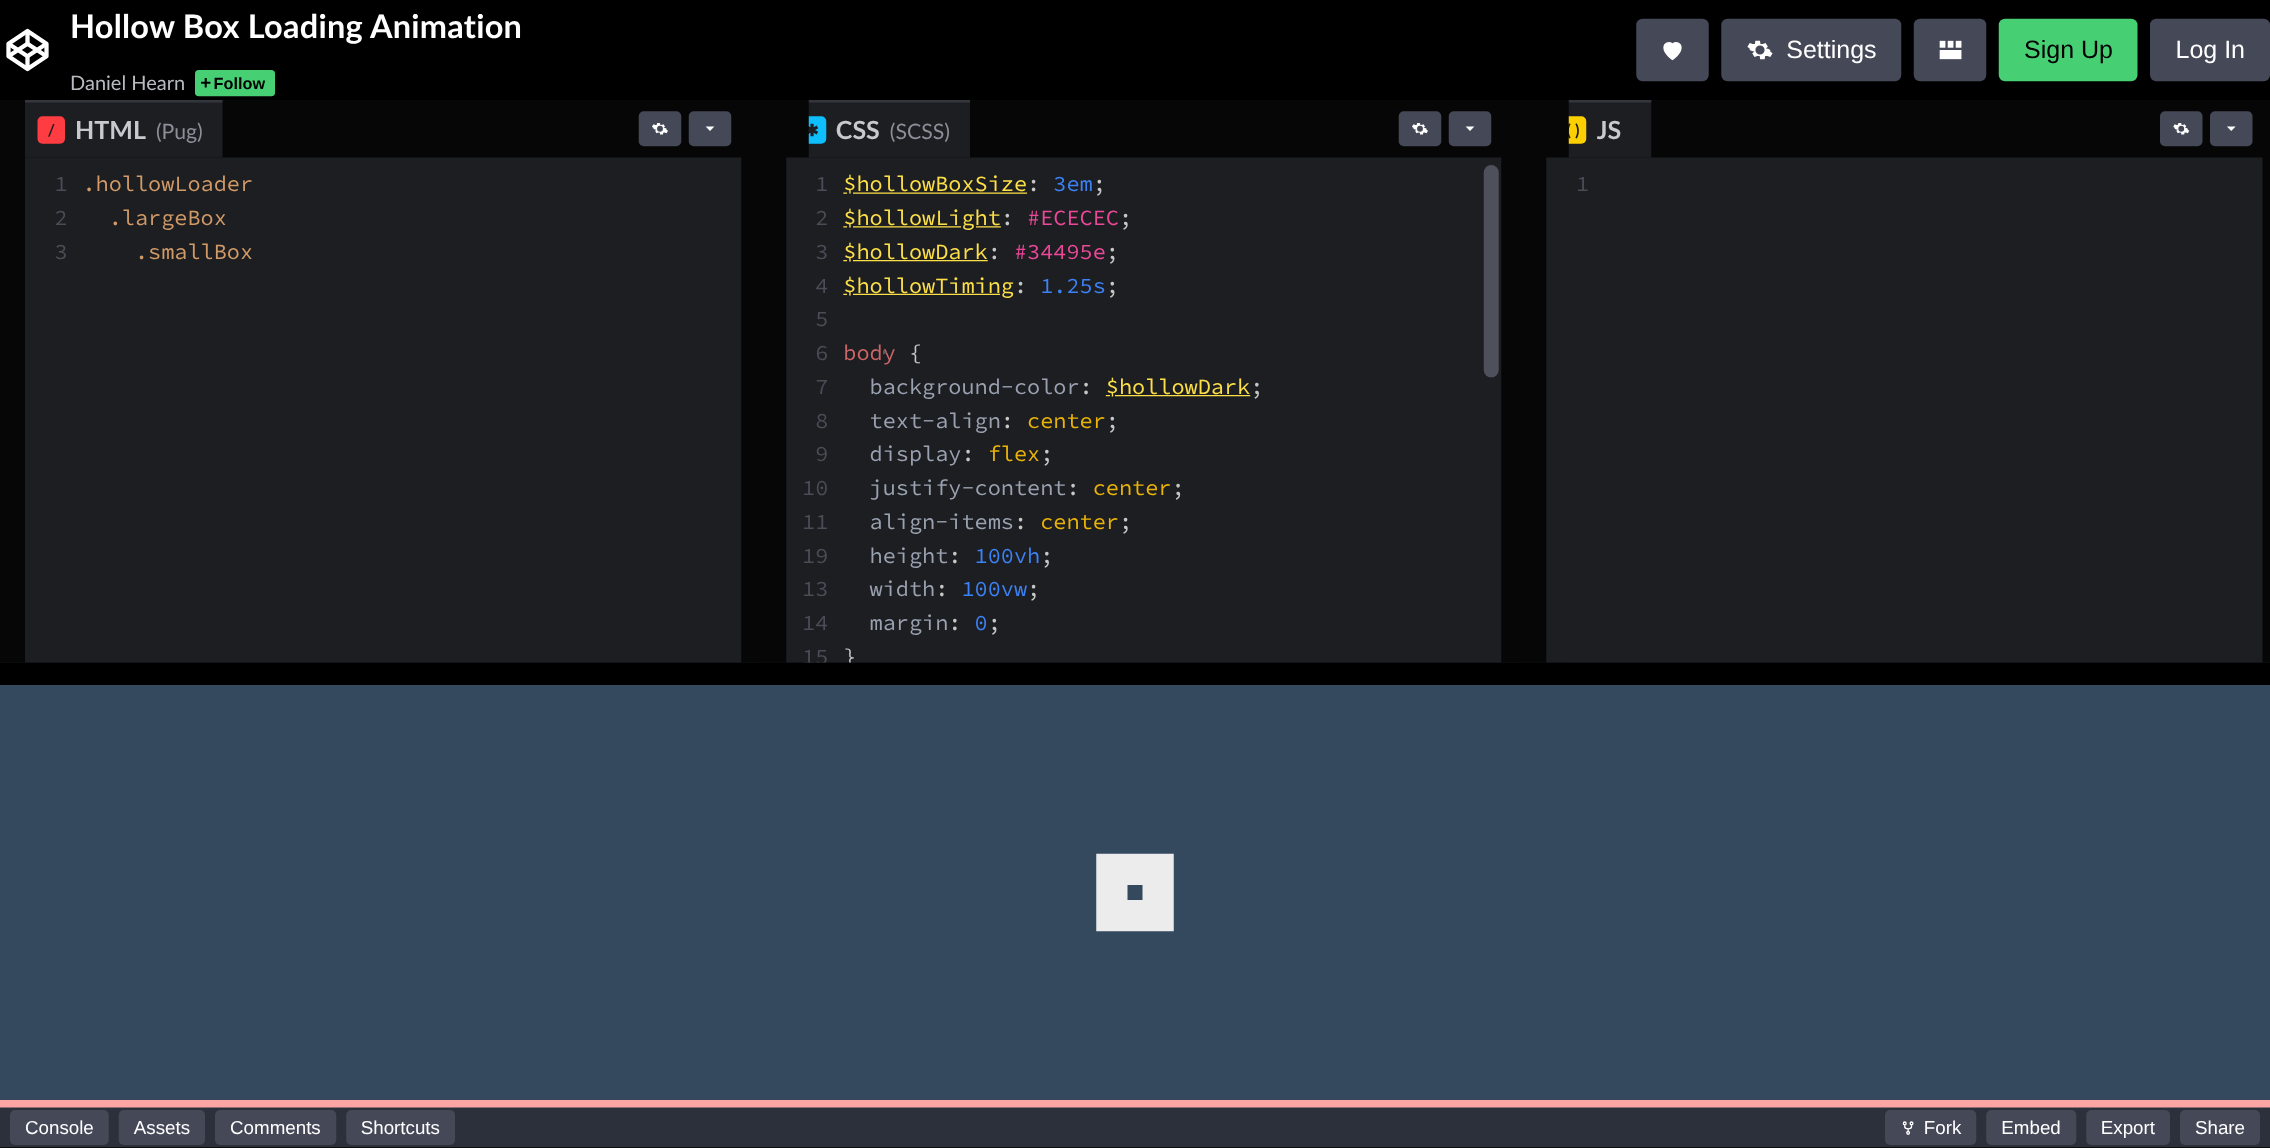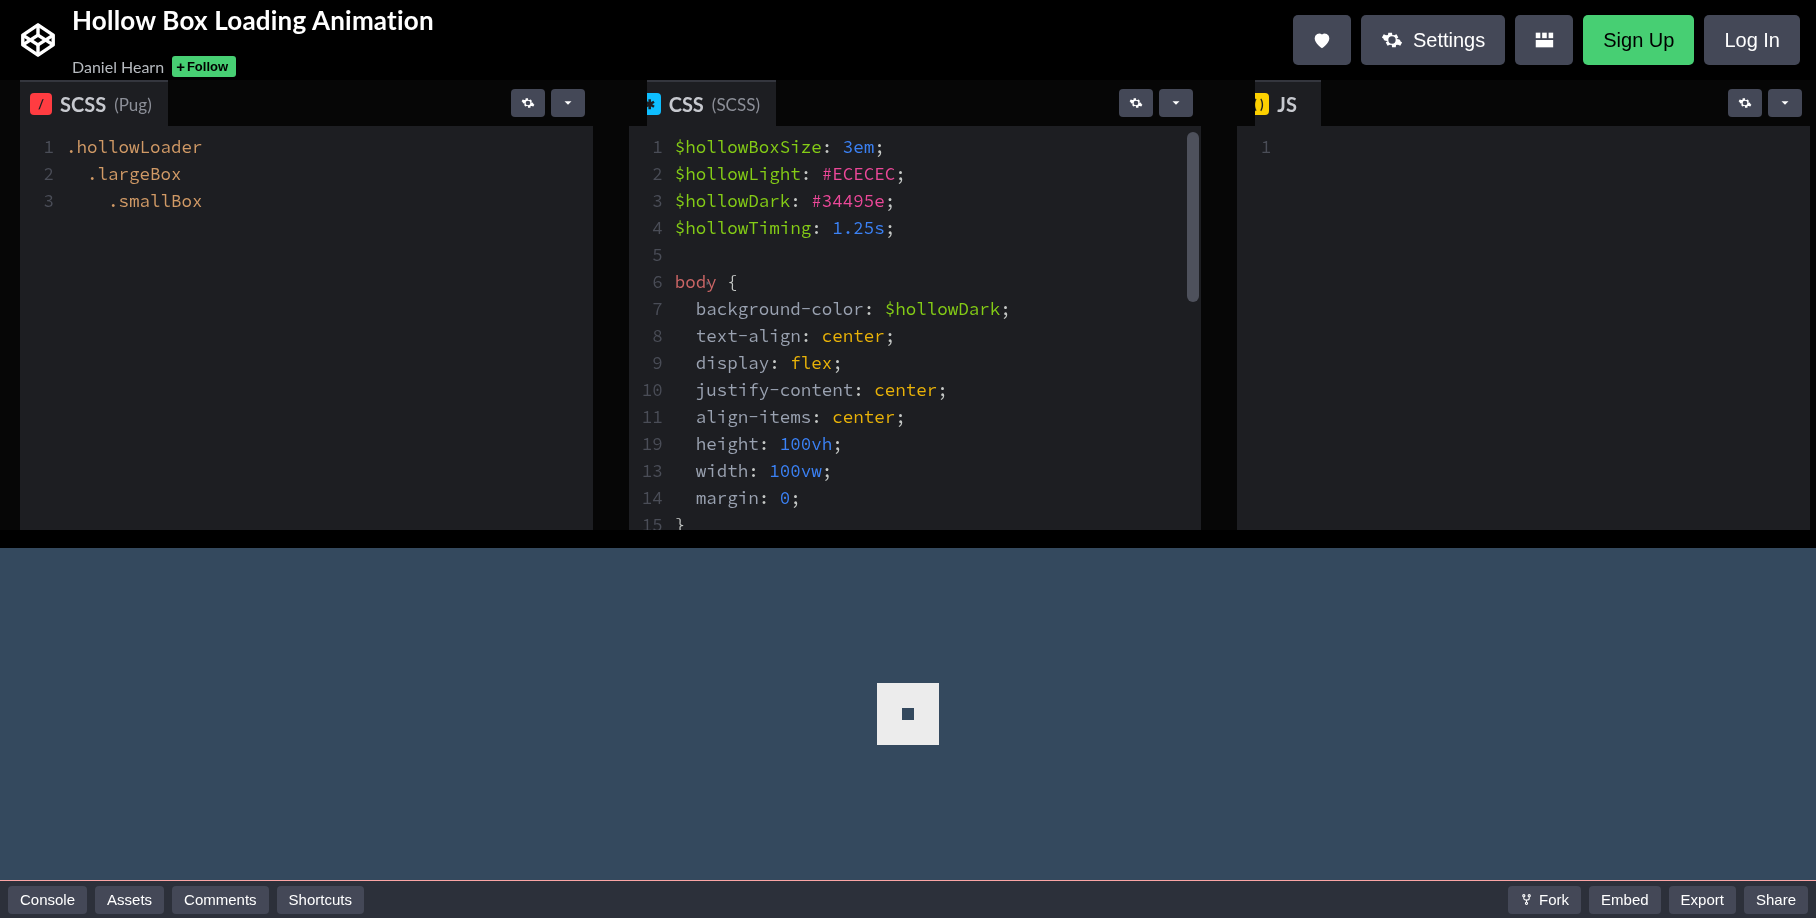--- a/index.html
+++ b/index.html
@@ -11,21 +11,21 @@
     overflow: hidden;
     display: flex;
     flex-direction: column;
   }
 
   
   .header {
     display: flex;
     align-items: center;
     height: 80px;
-    padding: 0 16px;
+    padding: 0 0;
     background: #000;
   }
   .logo-box {
     width: 44px; height: 44px;
     display: flex; align-items: center; justify-content: center;
     margin-right: 12px;
   }
   .title-box { display: flex; flex-direction: column; }
   .pen-title {
     color: #fff; font-size: 26px; font-weight: 700; letter-spacing: 0.2px;
@@ -124,21 +124,21 @@
     padding: 8px 10px 8px 0;
     user-select: none;
     flex-shrink: 0;
   }
   .gutter div { height: 27px; }
   .code-lines { padding: 8px 0 8px 2px; white-space: pre; color: #c5c8c6; }
   .code-lines div { height: 27px; }
 
   
   .tok-class    { color: #d19a66; }
-  .tok-var      { color: #84cc16; }
+  .tok-var      { color: #fde047; text-decoration: underline; }
   .tok-val-num  { color: #3b82f6; }
   .tok-val-hex  { color: #ec4899; }
   .tok-tag      { color: #cc6666; }
   .tok-prop     { color: #9aa2b1; }
   .tok-punct    { color: #c5c8c6; }
   .tok-value    { color: #eab308; }
   .fold-arrow   { color: #5a5d68; position: absolute; left: 30px; font-size: 11px; }
 
   .css-scroll-thumb {
     position: absolute; right: 2px; top: 6px; width: 12px; height: 170px;
@@ -155,21 +155,21 @@
   .largeBox {
     width: 62px; height: 62px; background: #ececec;
     display: flex; align-items: center; justify-content: center;
   }
   .smallBox { width: 12px; height: 12px; background: #34495e; }
 
   
   .footer {
     height: 38px; background: #2c303a;
     display: flex; align-items: center; padding: 0 8px; gap: 8px;
-    border-top: 1px solid #fca5a5;
+    border-top: 6px solid #fca5a5;
   }
   .footer .ft-spacer { flex: 1; }
   .ft-btn {
     background: #444857; color: #fff; border: none; border-radius: 4px;
     height: 28px; padding: 0 12px; font-size: 15px; cursor: pointer;
     display: inline-flex; align-items: center; gap: 6px;
   }
   .ft-btn svg { width: 13px; height: 13px; fill: #fff; }
 </style>
 </head>
@@ -224,21 +224,21 @@
     </button>
   </div>
 </div>
 
 <div class="editors">
 
   <div class="editor-col">
     <div class="tab-row">
       <div class="tab">
         <div class="lang-badge html">/</div>
-        <span class="tab-name">SCSS</span>
+        <span class="tab-name">HTML</span>
         <span class="tab-sub">(Pug)</span>
       </div>
       <div class="tab-spacer"></div>
       <div class="tab-actions">
         <button class="tab-btn">
             <svg viewBox="0 0 24 24">
               <path d="M12 8a4 4 0 1 0 0 8 4 4 0 0 0 0-8zm9 4a7 7 0 0 1-.1 1.2l2.1 1.6-2 3.4-2.5-1a7 7 0 0 1-2 .1l-.4 2.7h-4l-.4-2.7a7 7 0 0 1-2-.1l-2.5 1-2-3.4 2.1-1.6A7 7 0 0 1 3 12a7 7 0 0 1 .1-1.2L1 9.2l2-3.4 2.5 1a7 7 0 0 1 2-.1L8 4h4l.4 2.7a7 7 0 0 1 2 .1l2.5-1 2 3.4-2.1 1.6A7 7 0 0 1 21 12z"></path>
             </svg>
           </button>
         <button class="tab-btn">

